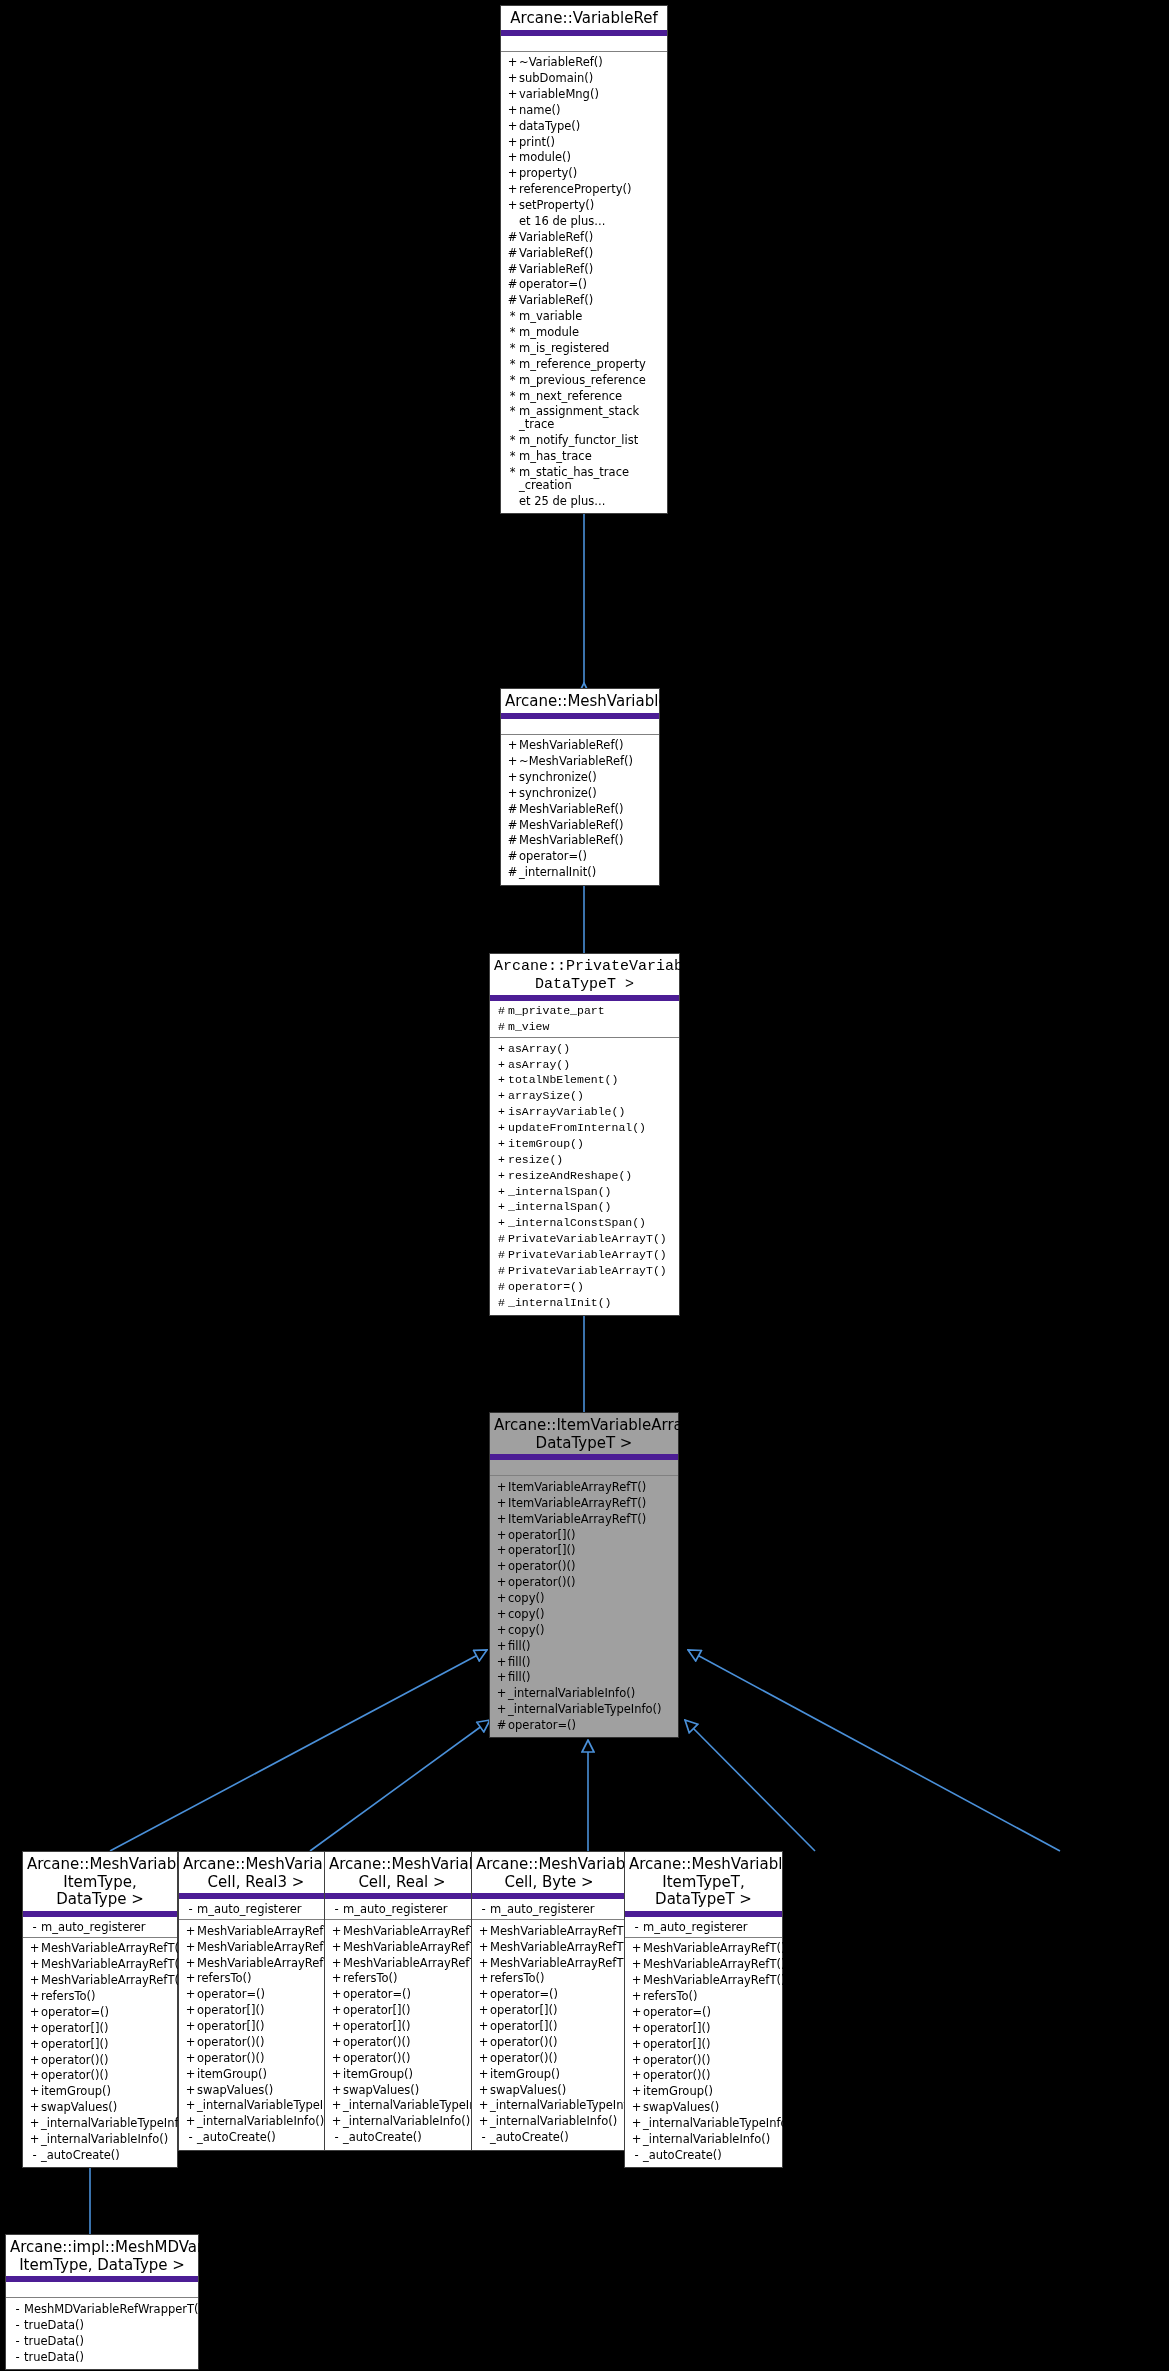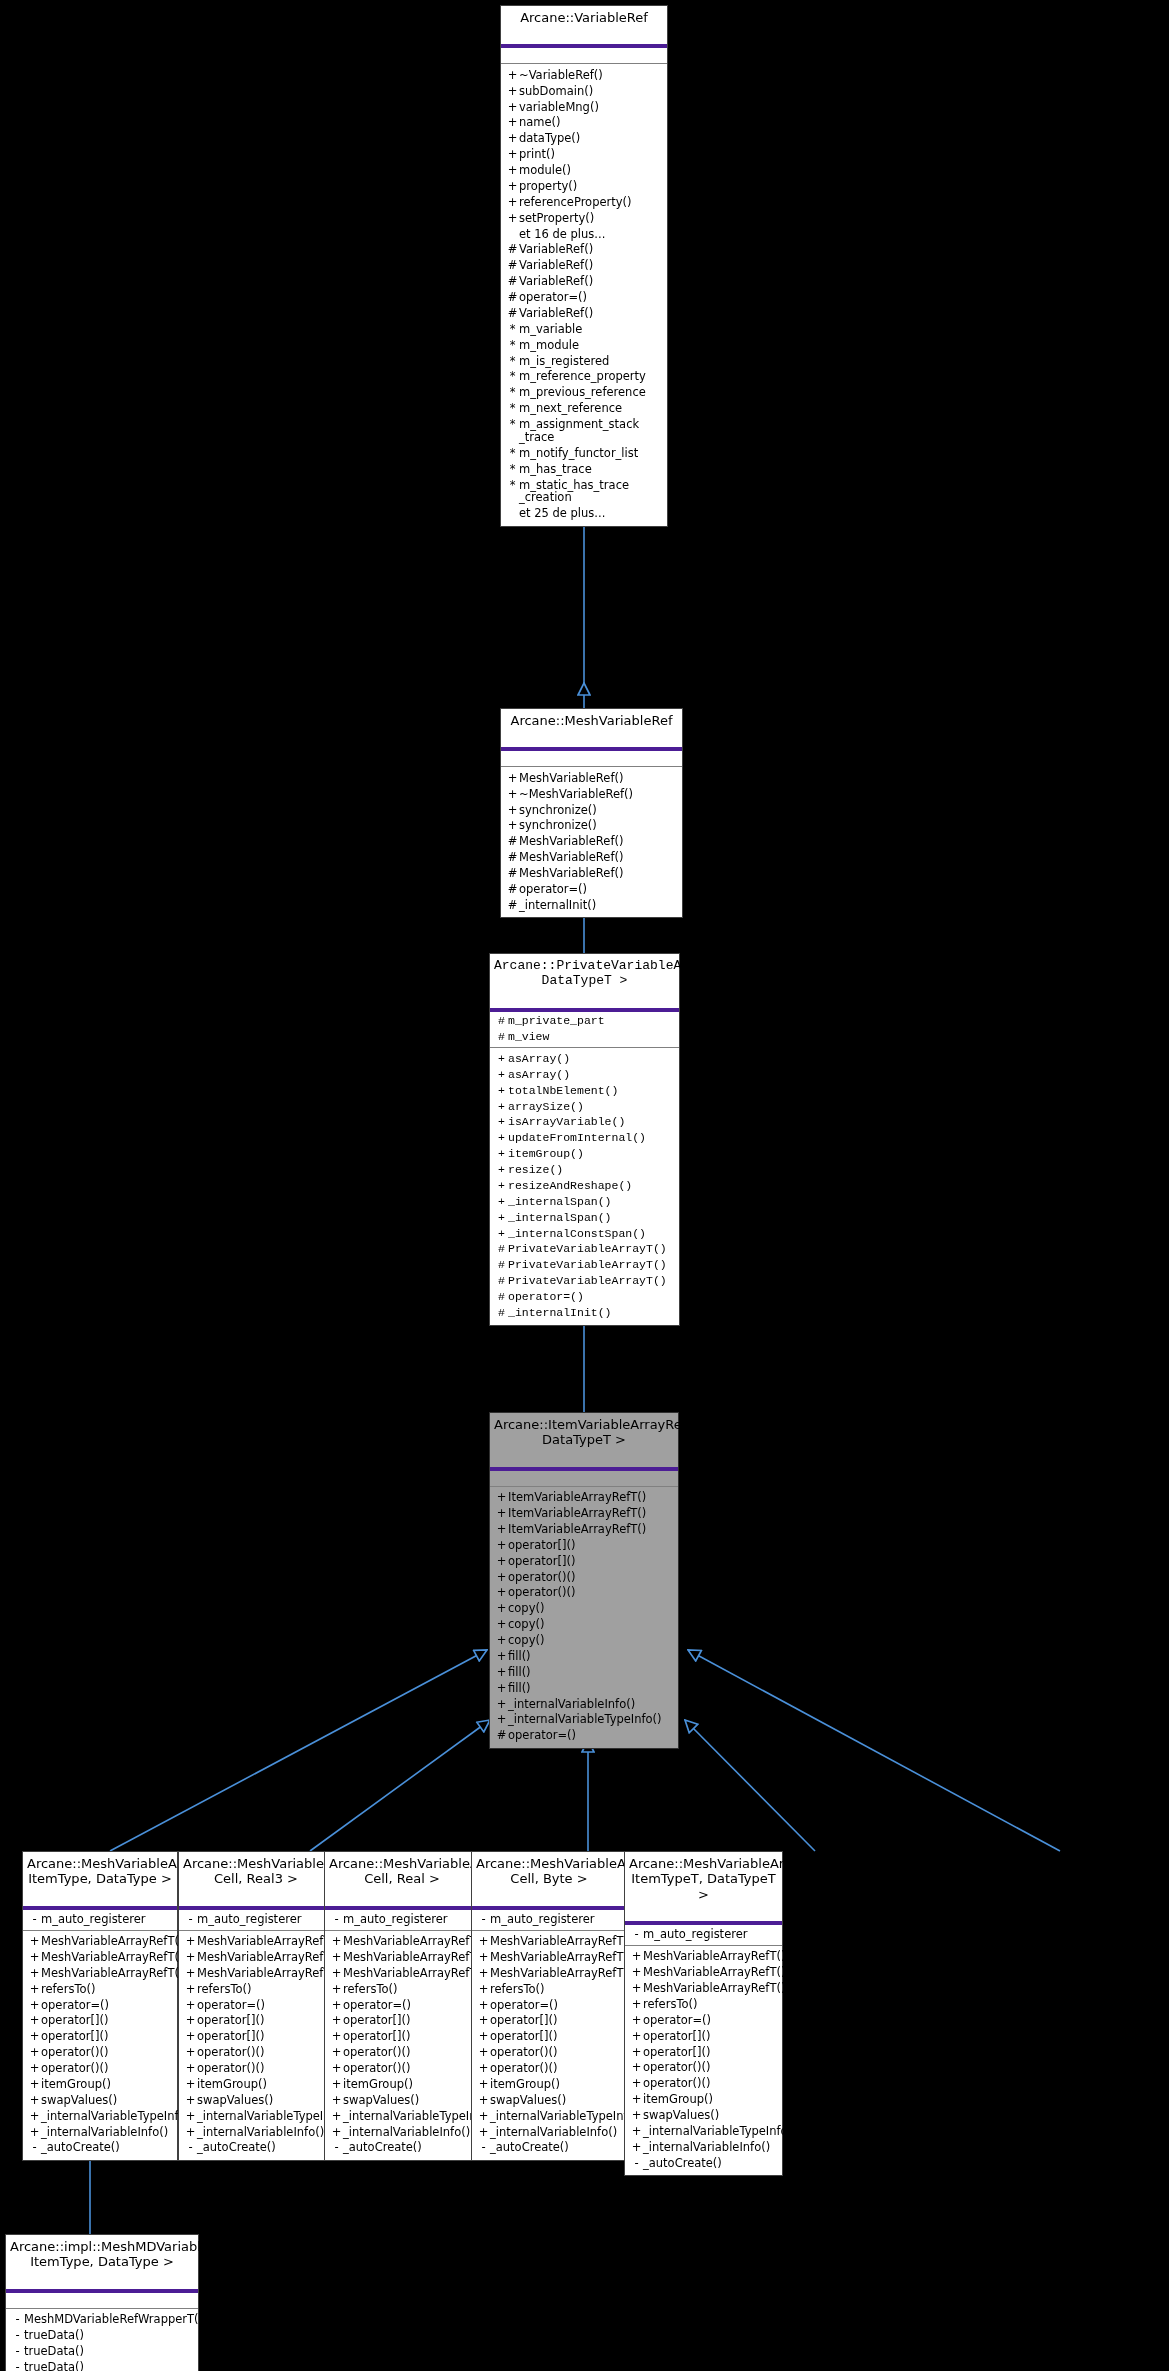--- a/index.html
+++ b/index.html
@@ -36,24 +36,24 @@
     font-size: 11.5px;
     line-height: 1.0;
     z-index: 5;
   }
   .node.highlight {
     background: #a0a0a0;
     border: 1px solid #303030;
   }
   .node-title {
     text-align: center;
-    padding: 4px 4px 19px 4px;
-    font-size: 13px;
+    padding: 4px 4px 2px 4px;
+    font-size: 15px;
     line-height: 1.18;
-    border-bottom: 4px solid #4c1d95;
+    border-bottom: 6px solid #4c1d95;
     white-space: normal;
   }
   .node-attrs {
     border-bottom: 1px solid #808080;
     padding: 2px 0 2px 0;
     min-height: 12px;
   }
   .node-attrs.empty {
     height: 15px;
     padding: 0;
@@ -155,21 +155,21 @@
         <div class="member"><span class="vis">*</span><span class="mname">m_assignment_stack
 _trace</span></div>
         <div class="member"><span class="vis">*</span><span class="mname">m_notify_functor_list</span></div>
         <div class="member"><span class="vis">*</span><span class="mname">m_has_trace</span></div>
         <div class="member"><span class="vis">*</span><span class="mname">m_static_has_trace
 _creation</span></div>
         <div class="member nomark"><span class="vis"></span><span class="mname">et 25 de plus...</span></div>
       </div>
   </div>
 
-  <div class="node" style="left:500px; top:688px; width:183px;margin-top:20px;">
+  <div class="node" style="left:500px; top:688px; width:160px;">
     <div class="node-title">Arcane::MeshVariableRef</div>
     <div class="node-attrs empty"></div>
     <div class="node-ops">
         <div class="member"><span class="vis">+</span><span class="mname">MeshVariableRef()</span></div>
         <div class="member"><span class="vis">+</span><span class="mname">~MeshVariableRef()</span></div>
         <div class="member"><span class="vis">+</span><span class="mname">synchronize()</span></div>
         <div class="member"><span class="vis">+</span><span class="mname">synchronize()</span></div>
         <div class="member"><span class="vis">#</span><span class="mname">MeshVariableRef()</span></div>
         <div class="member"><span class="vis">#</span><span class="mname">MeshVariableRef()</span></div>
         <div class="member"><span class="vis">#</span><span class="mname">MeshVariableRef()</span></div>

